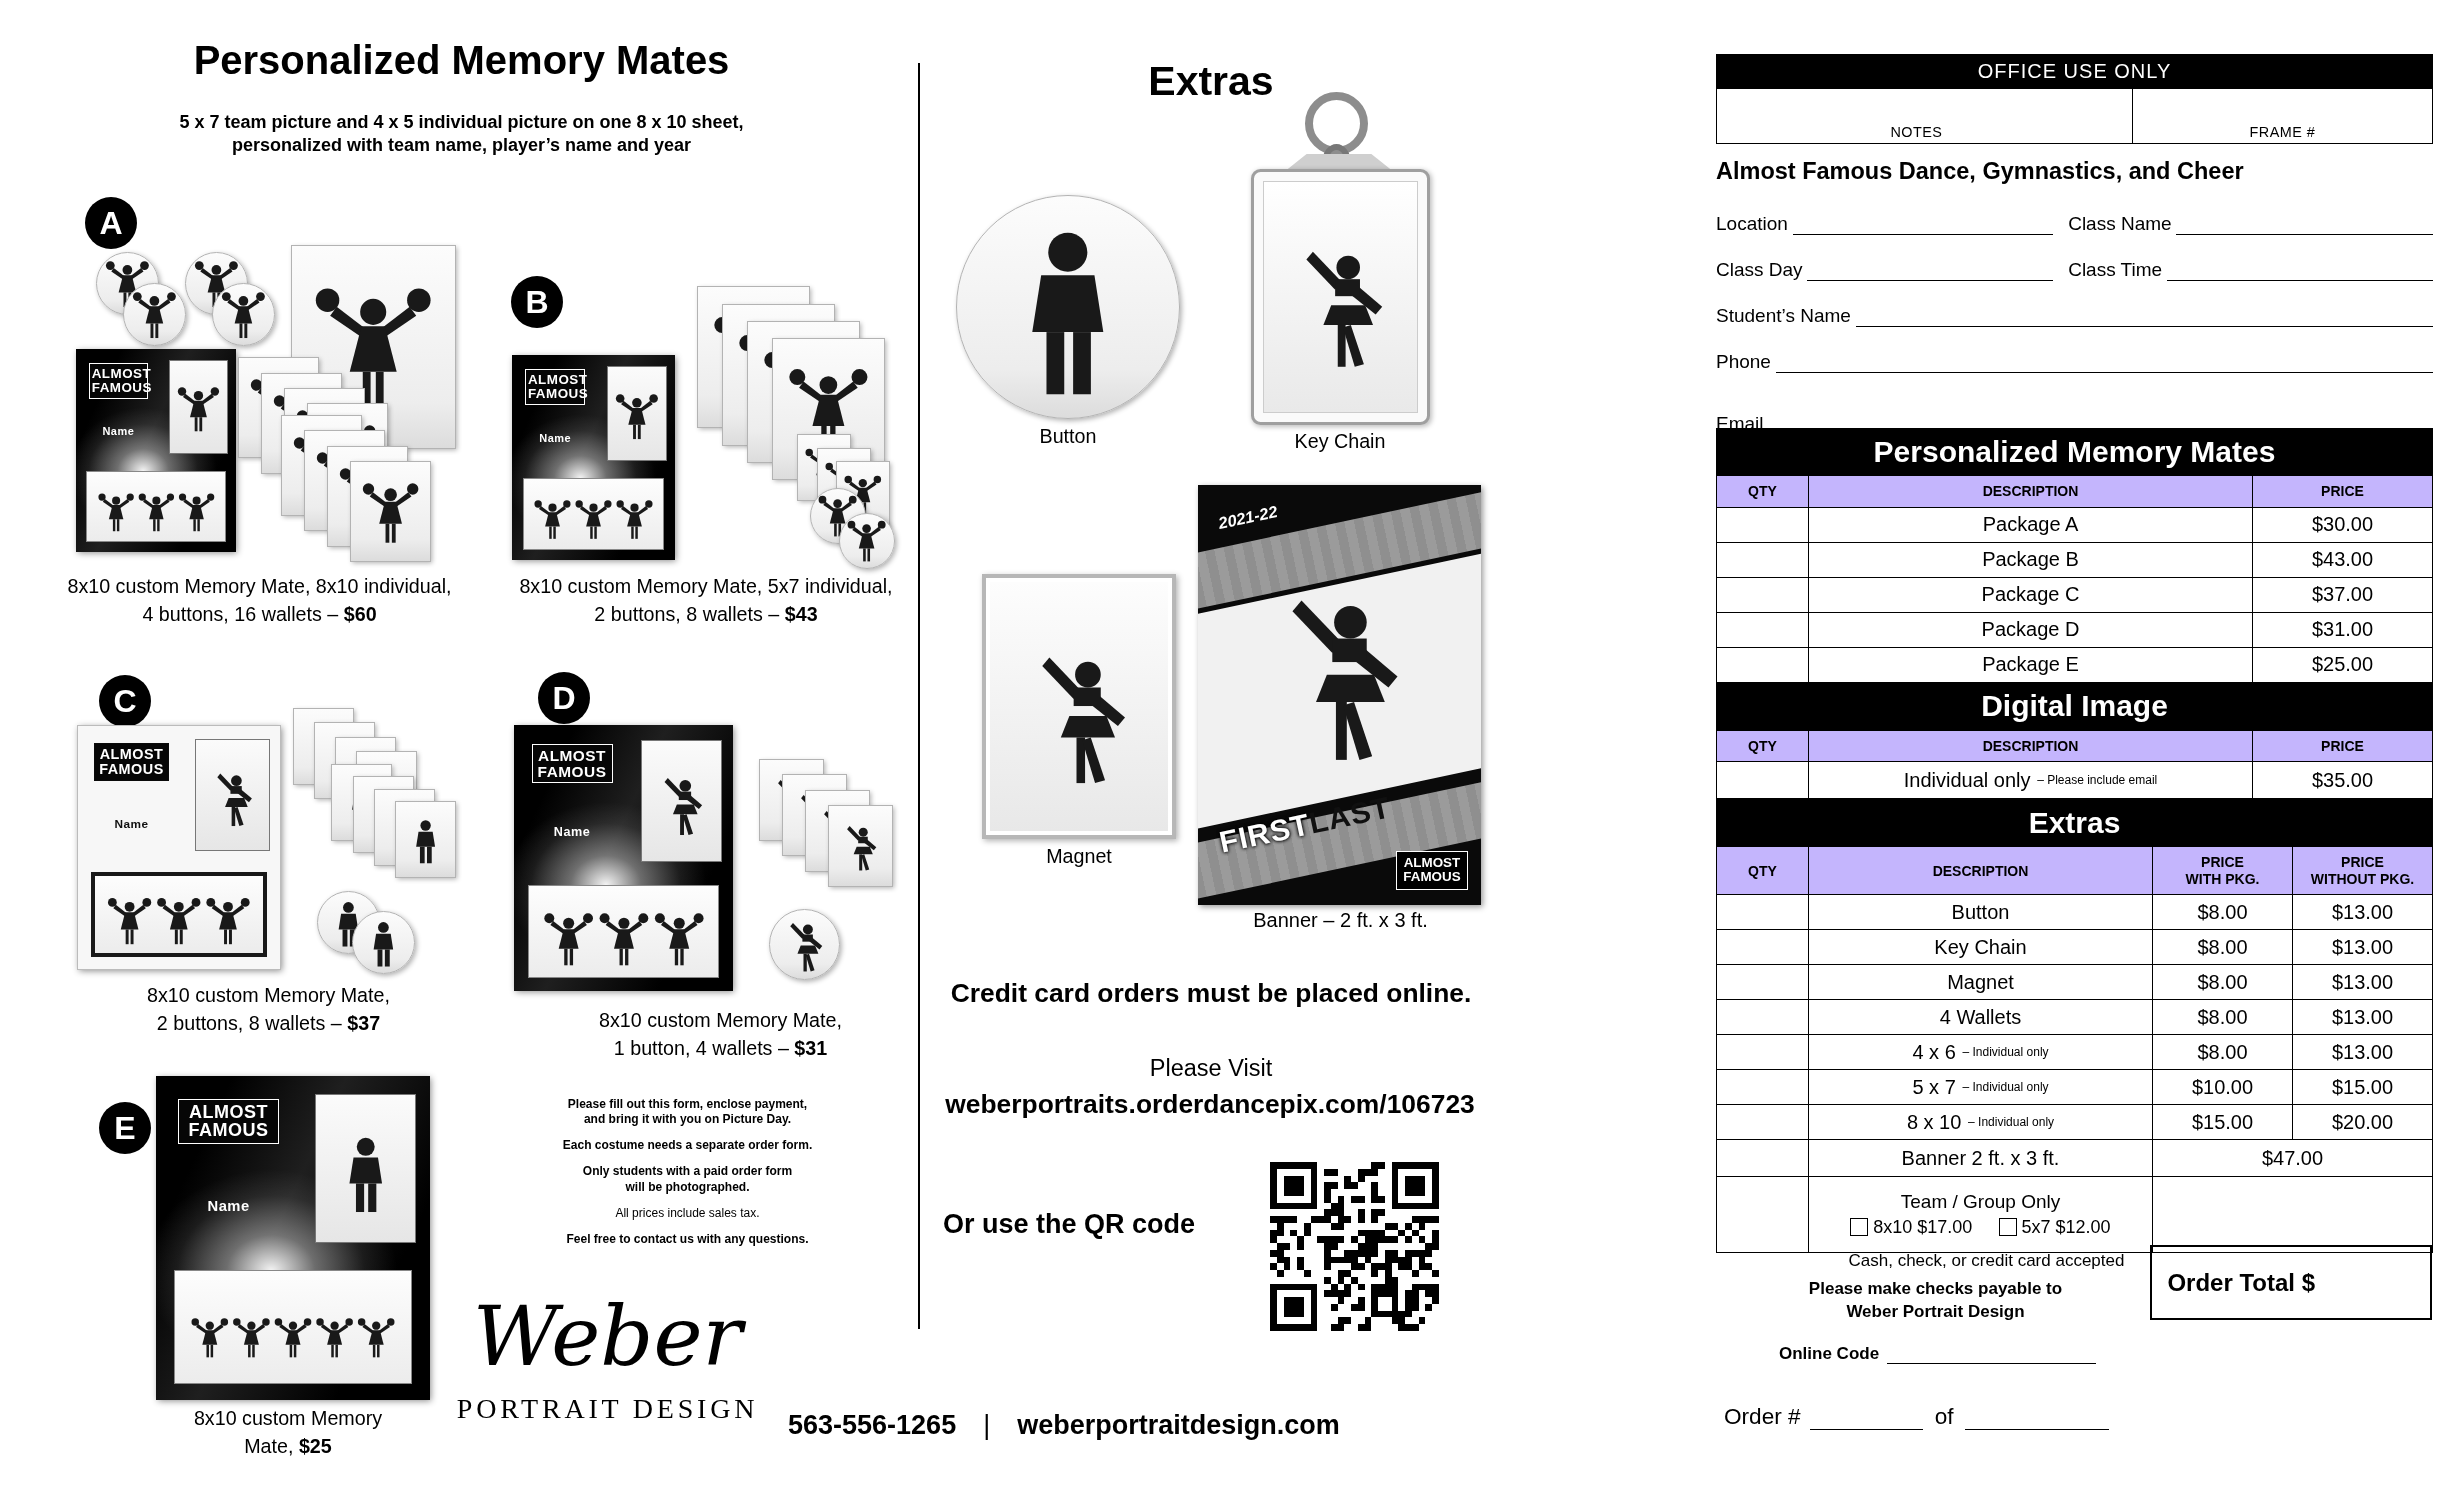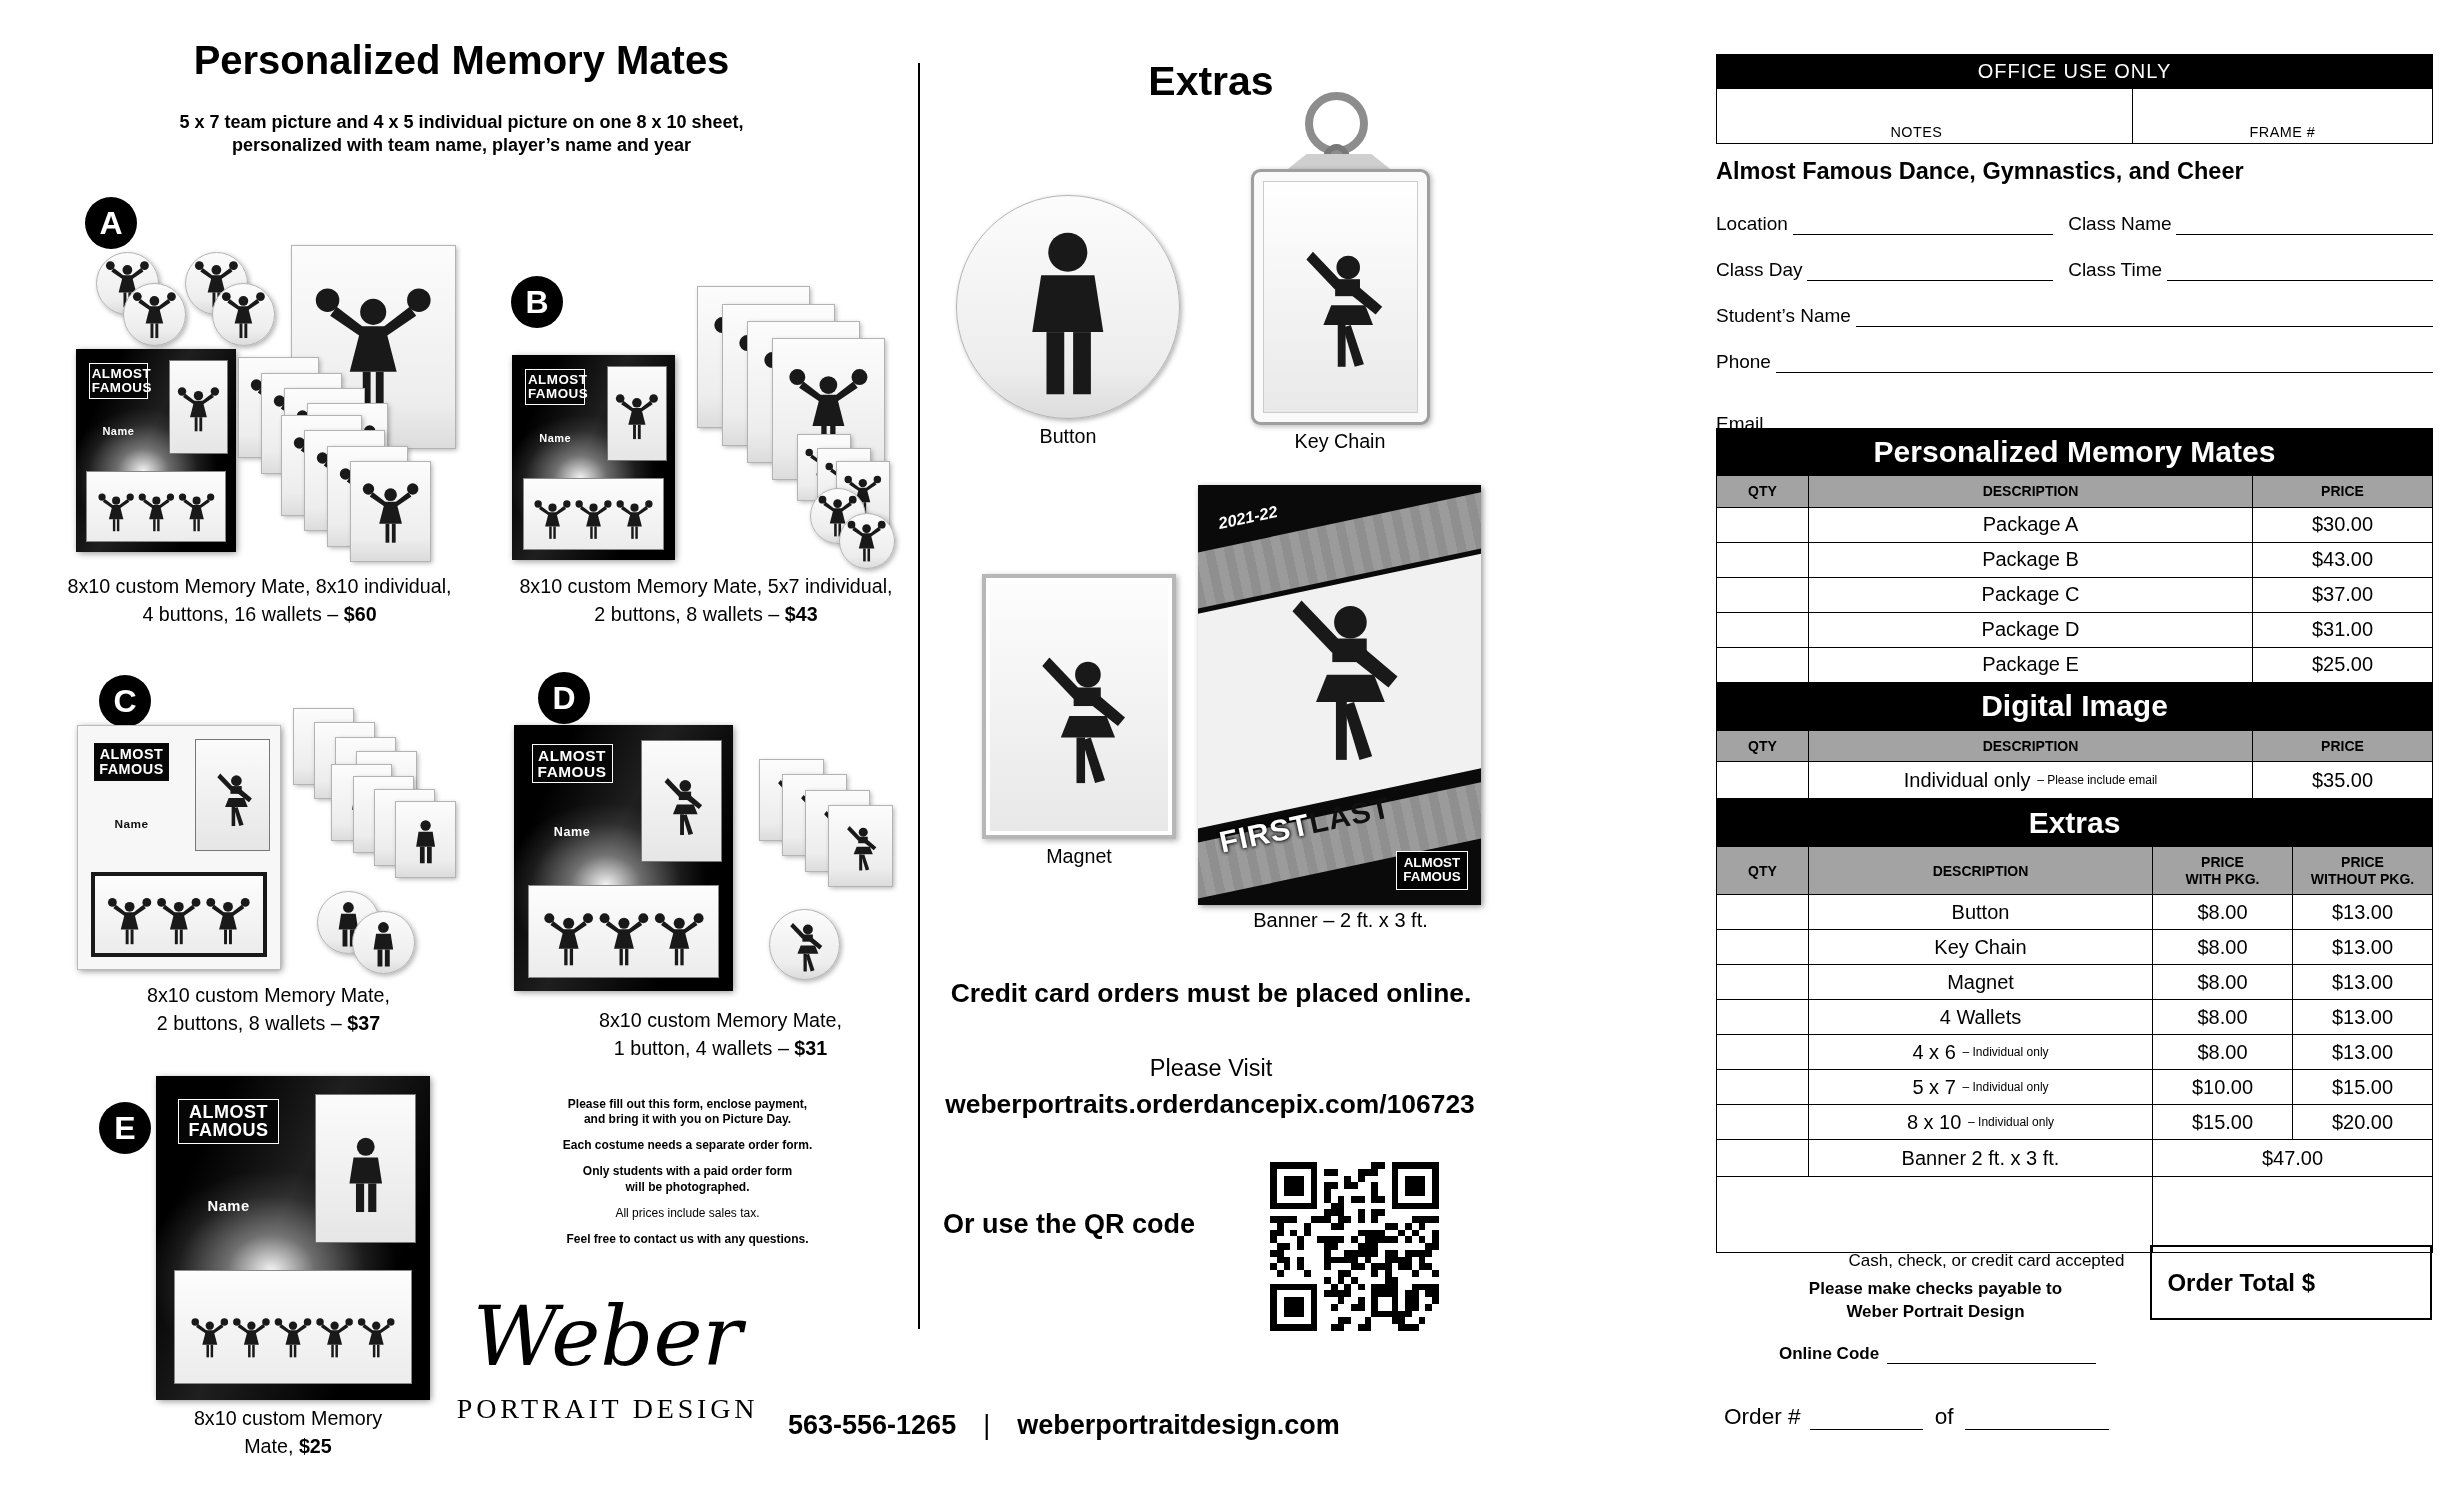--- a/index.html
+++ b/index.html
@@ -115,21 +115,21 @@
 
   .frow { position:absolute; left:1716px; width:717px; display:flex; align-items:flex-end;
           font-size:19px; height:27px; }
   .fpair { display:flex; align-items:flex-end; }
   .fpair.p1 { flex:48; } .fpair.p2 { flex:52; margin-left:15.4px; }
   .frow label { white-space:nowrap; margin-right:4.8px; }
   .blank { border-bottom:1.9px solid #000; flex:1; height:100%; }
 
   .btable { left:1716px; top:428px; width:717px; border:1.9px solid #000; border-top:none; background:#fff; }
   .tbar { background:#000; color:#fff; text-align:center; font-weight:700; font-size:30px; padding:6.7px 0 7.7px; }
-  .thead { display:grid; background:#a3a3a3; border-bottom:1.9px solid #000; }
+  .thead { display:grid; background:#c4b5fd; border-bottom:1.9px solid #000; }
   .c3 { grid-template-columns:91px 1fr 180px; }
   .c4 { grid-template-columns:91px 1fr 140px 140px; }
   .thead > div { display:flex; align-items:center; justify-content:center; text-align:center;
                  font-weight:700; font-size:14px; padding:6.7px 1.9px; line-height:1.2; }
   .thead > div + div { border-left:1.9px solid #000; }
   .trow { display:grid; border-bottom:1.9px solid #000; height:35px; }
   .trow:last-child { border-bottom:none; }
   .trow > div { display:flex; align-items:center; justify-content:center; font-size:20px; }
   .trow > div + div { border-left:1.9px solid #000; }
   .trow.tall { height:37px; }
@@ -939,20 +939,27 @@
       <div>$15.00</div>
       <div>$20.00</div>
     </div>
     <div class="trow c4 tall">
       <div></div>
       <div>Banner 2 ft. x 3 ft.</div>
       <div class="merge2">$47.00</div>
     </div>
     <div class="trow c4 team-row">
       <div></div>
+      <div class="desc-cell">
+        <div>Team / Group Only</div>
+        <div>
+          <span class="cbl"><span class="cb"></span><span>8x10 $17.00</span></span>
+          <span class="cbl"><span class="cb"></span><span>5x7 $12.00</span></span>
+        </div>
+      </div>
       <div class="merge2"></div>
     </div>
   </div>
 
   <div class="abs pay-note">Cash, check, or credit card accepted</div>
   <div class="abs checks-note pre">Please make checks payable to
 Weber Portrait Design</div>
   <div class="abs online-code">
     <label style="margin-right:7.7px">Online Code</label>
     <div class="blank"></div>

